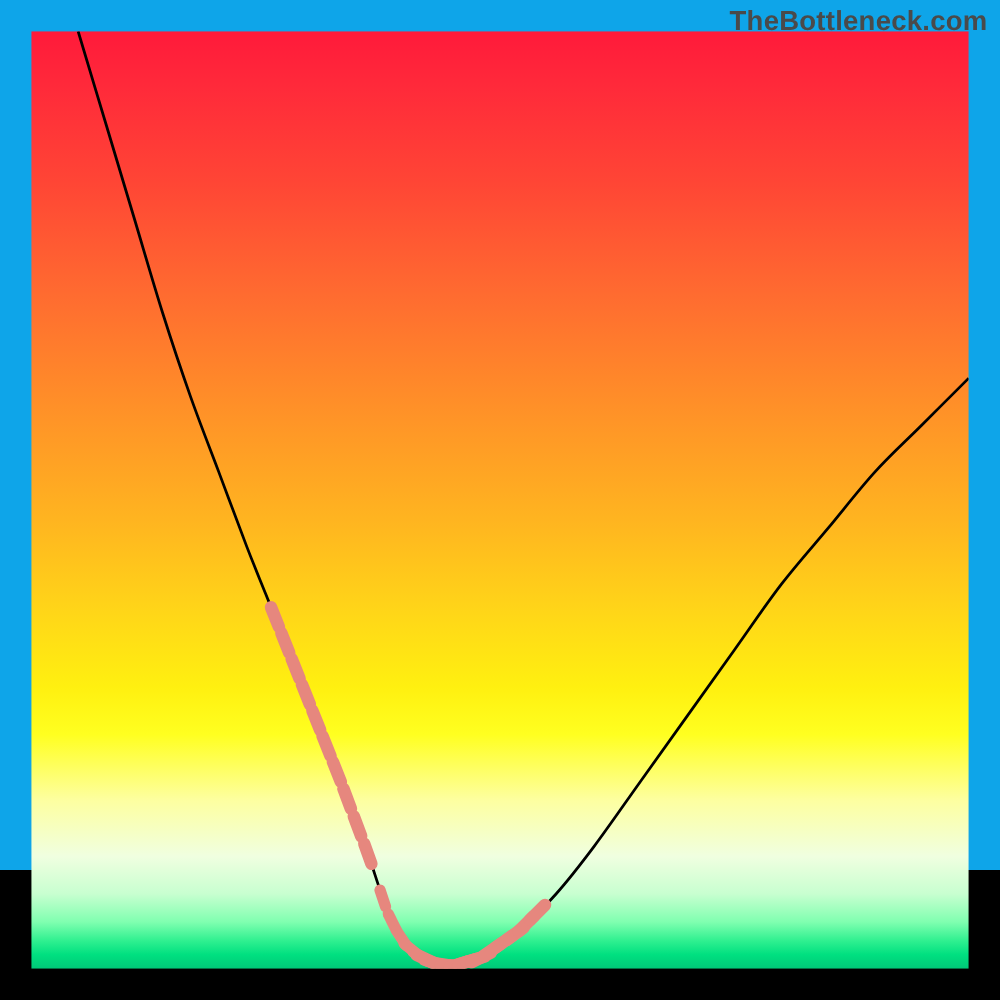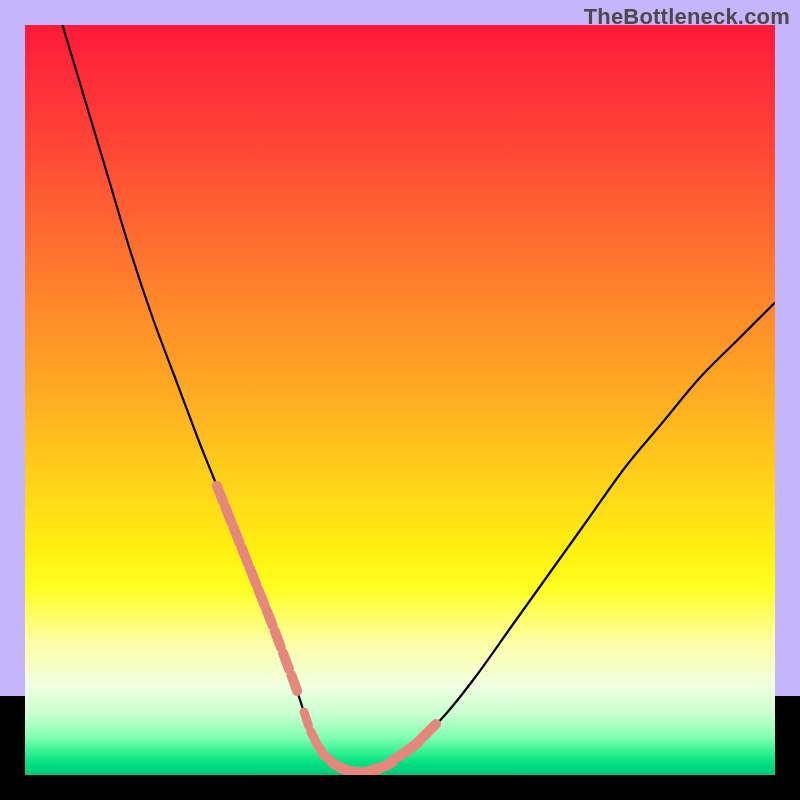--- a/index.html
+++ b/index.html
@@ -9,21 +9,21 @@
     height: 800px;
     overflow: hidden;
     background: #000;
     font-family: Arial, Helvetica, sans-serif;
   }
   .frame {
     position: absolute;
     left: 0; top: 0;
     width: 800px;
     height: 696px;
-    background: #c4b5fd;
+    background: #0ea5e9;
   }
   .plot {
     position: absolute;
     left: 25px;
     top: 25px;
     width: 750px;
     height: 750px;
     overflow: hidden;
   }
   .gradient {

